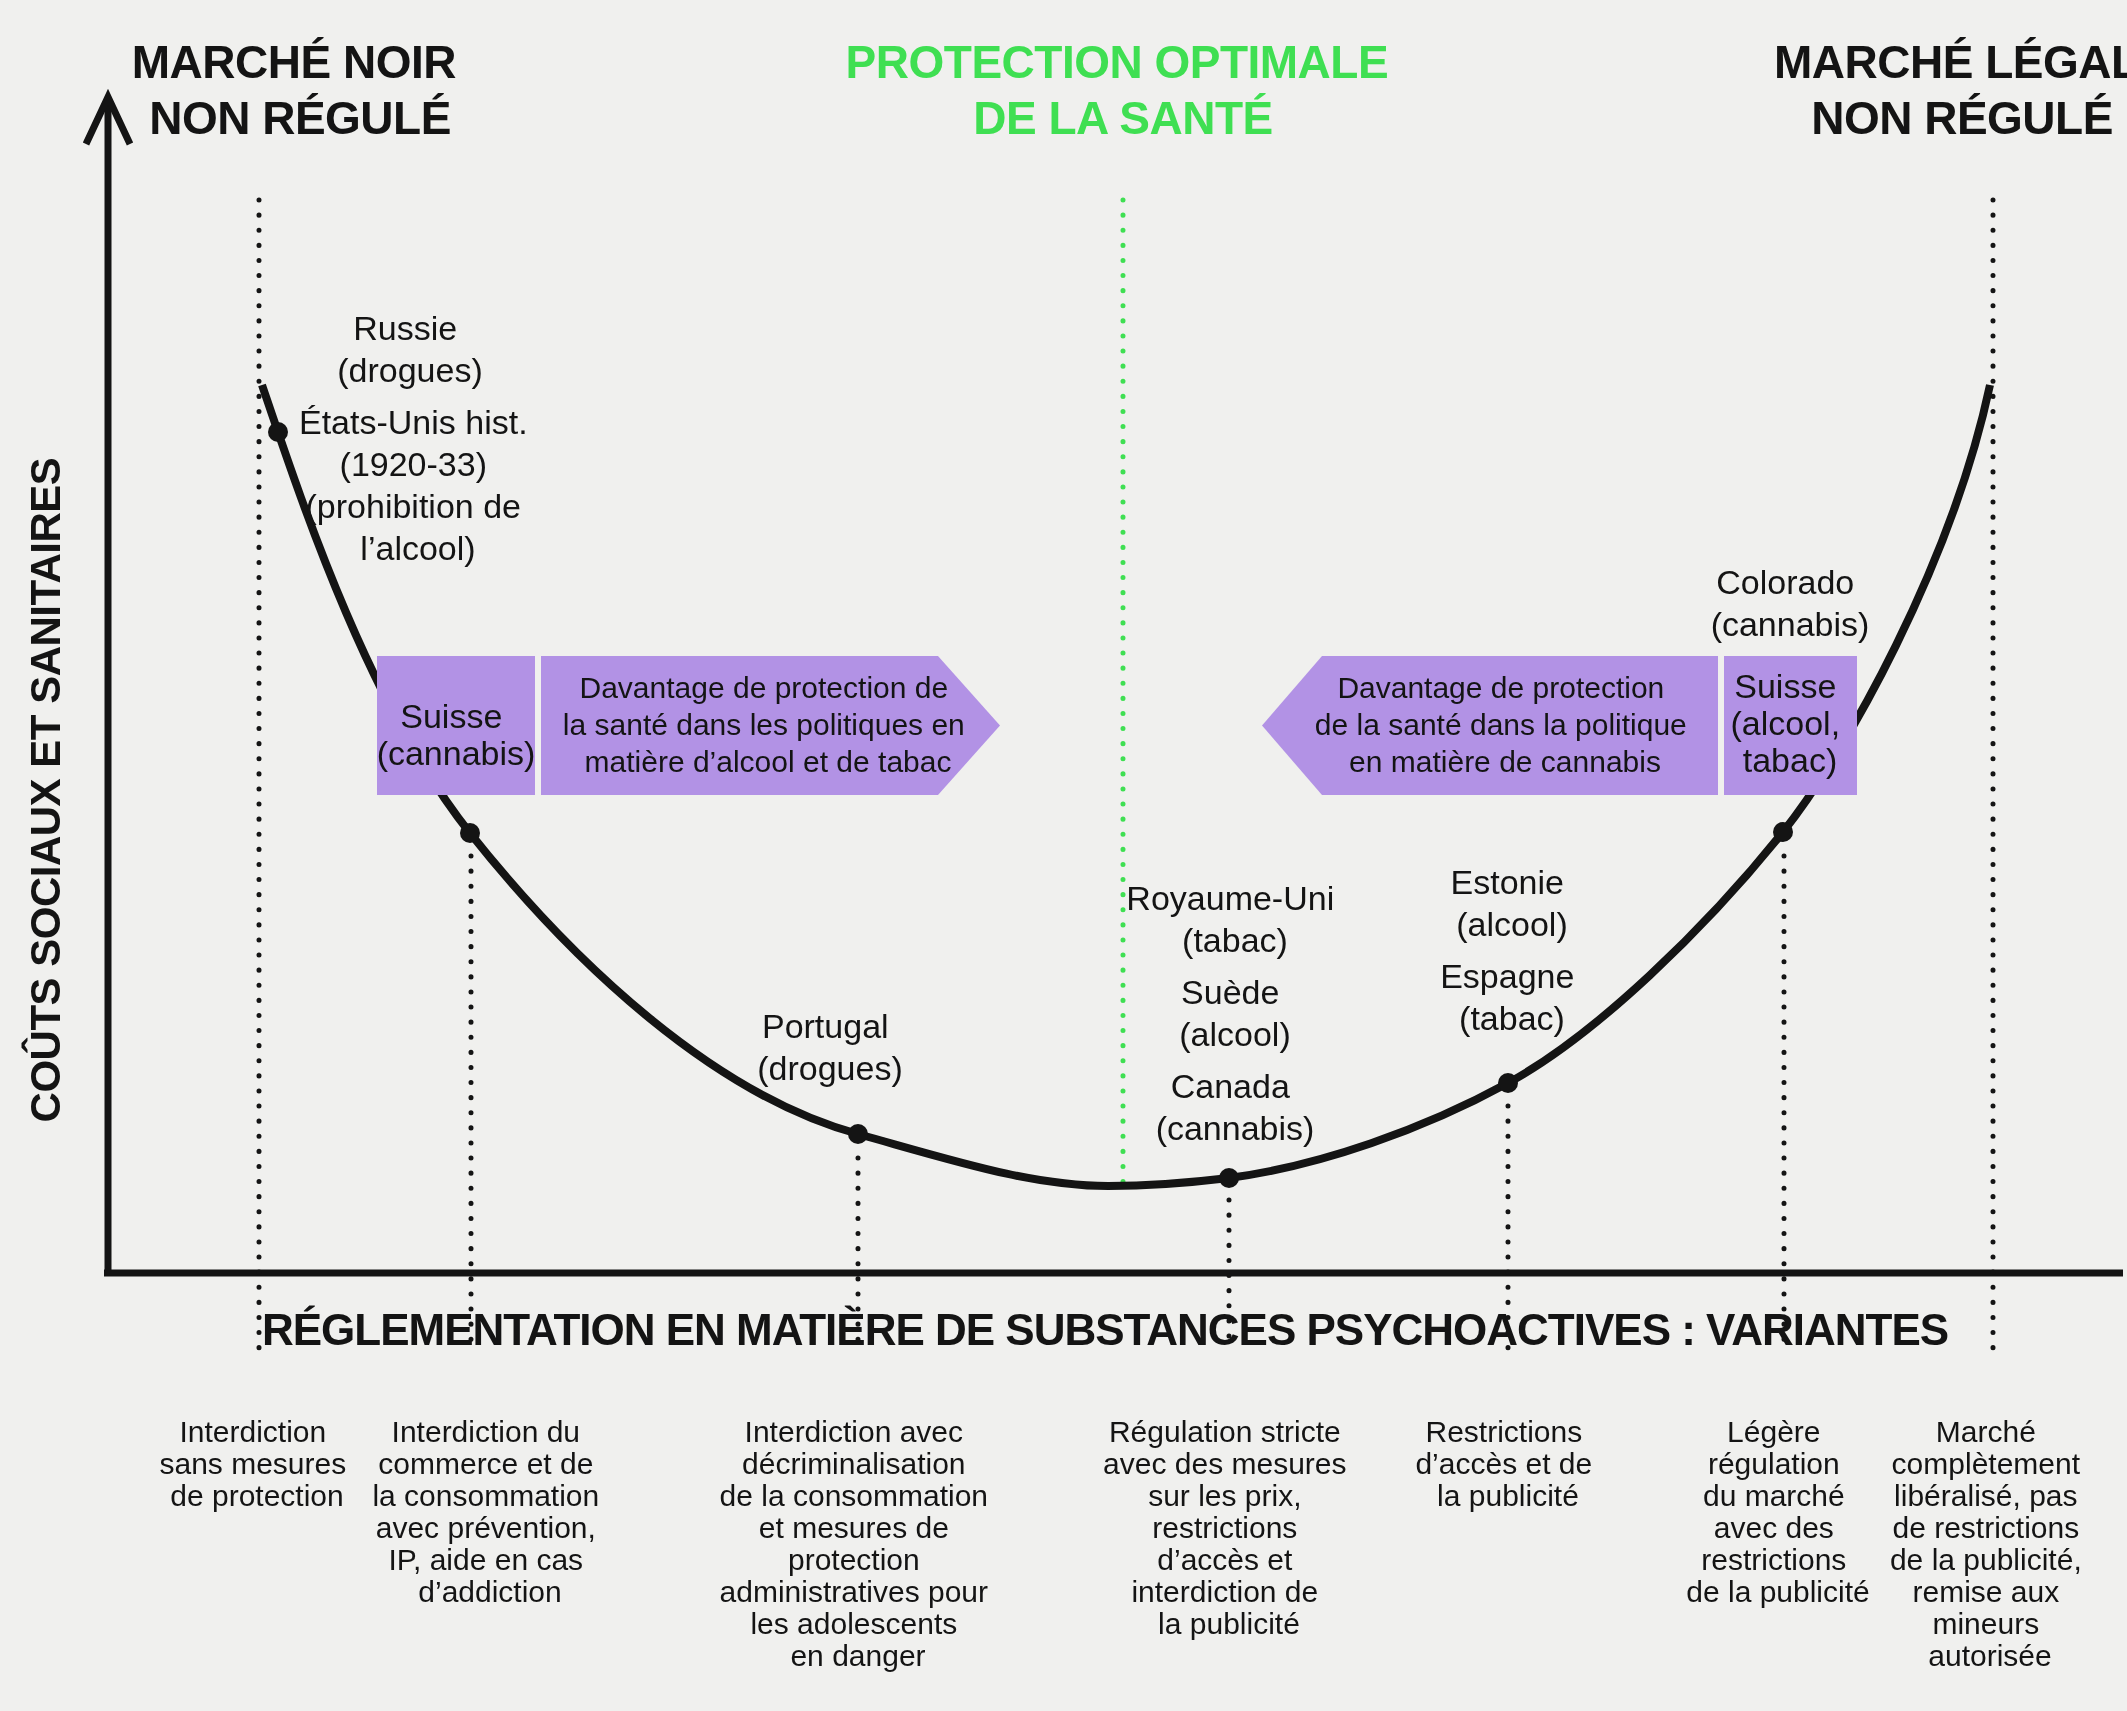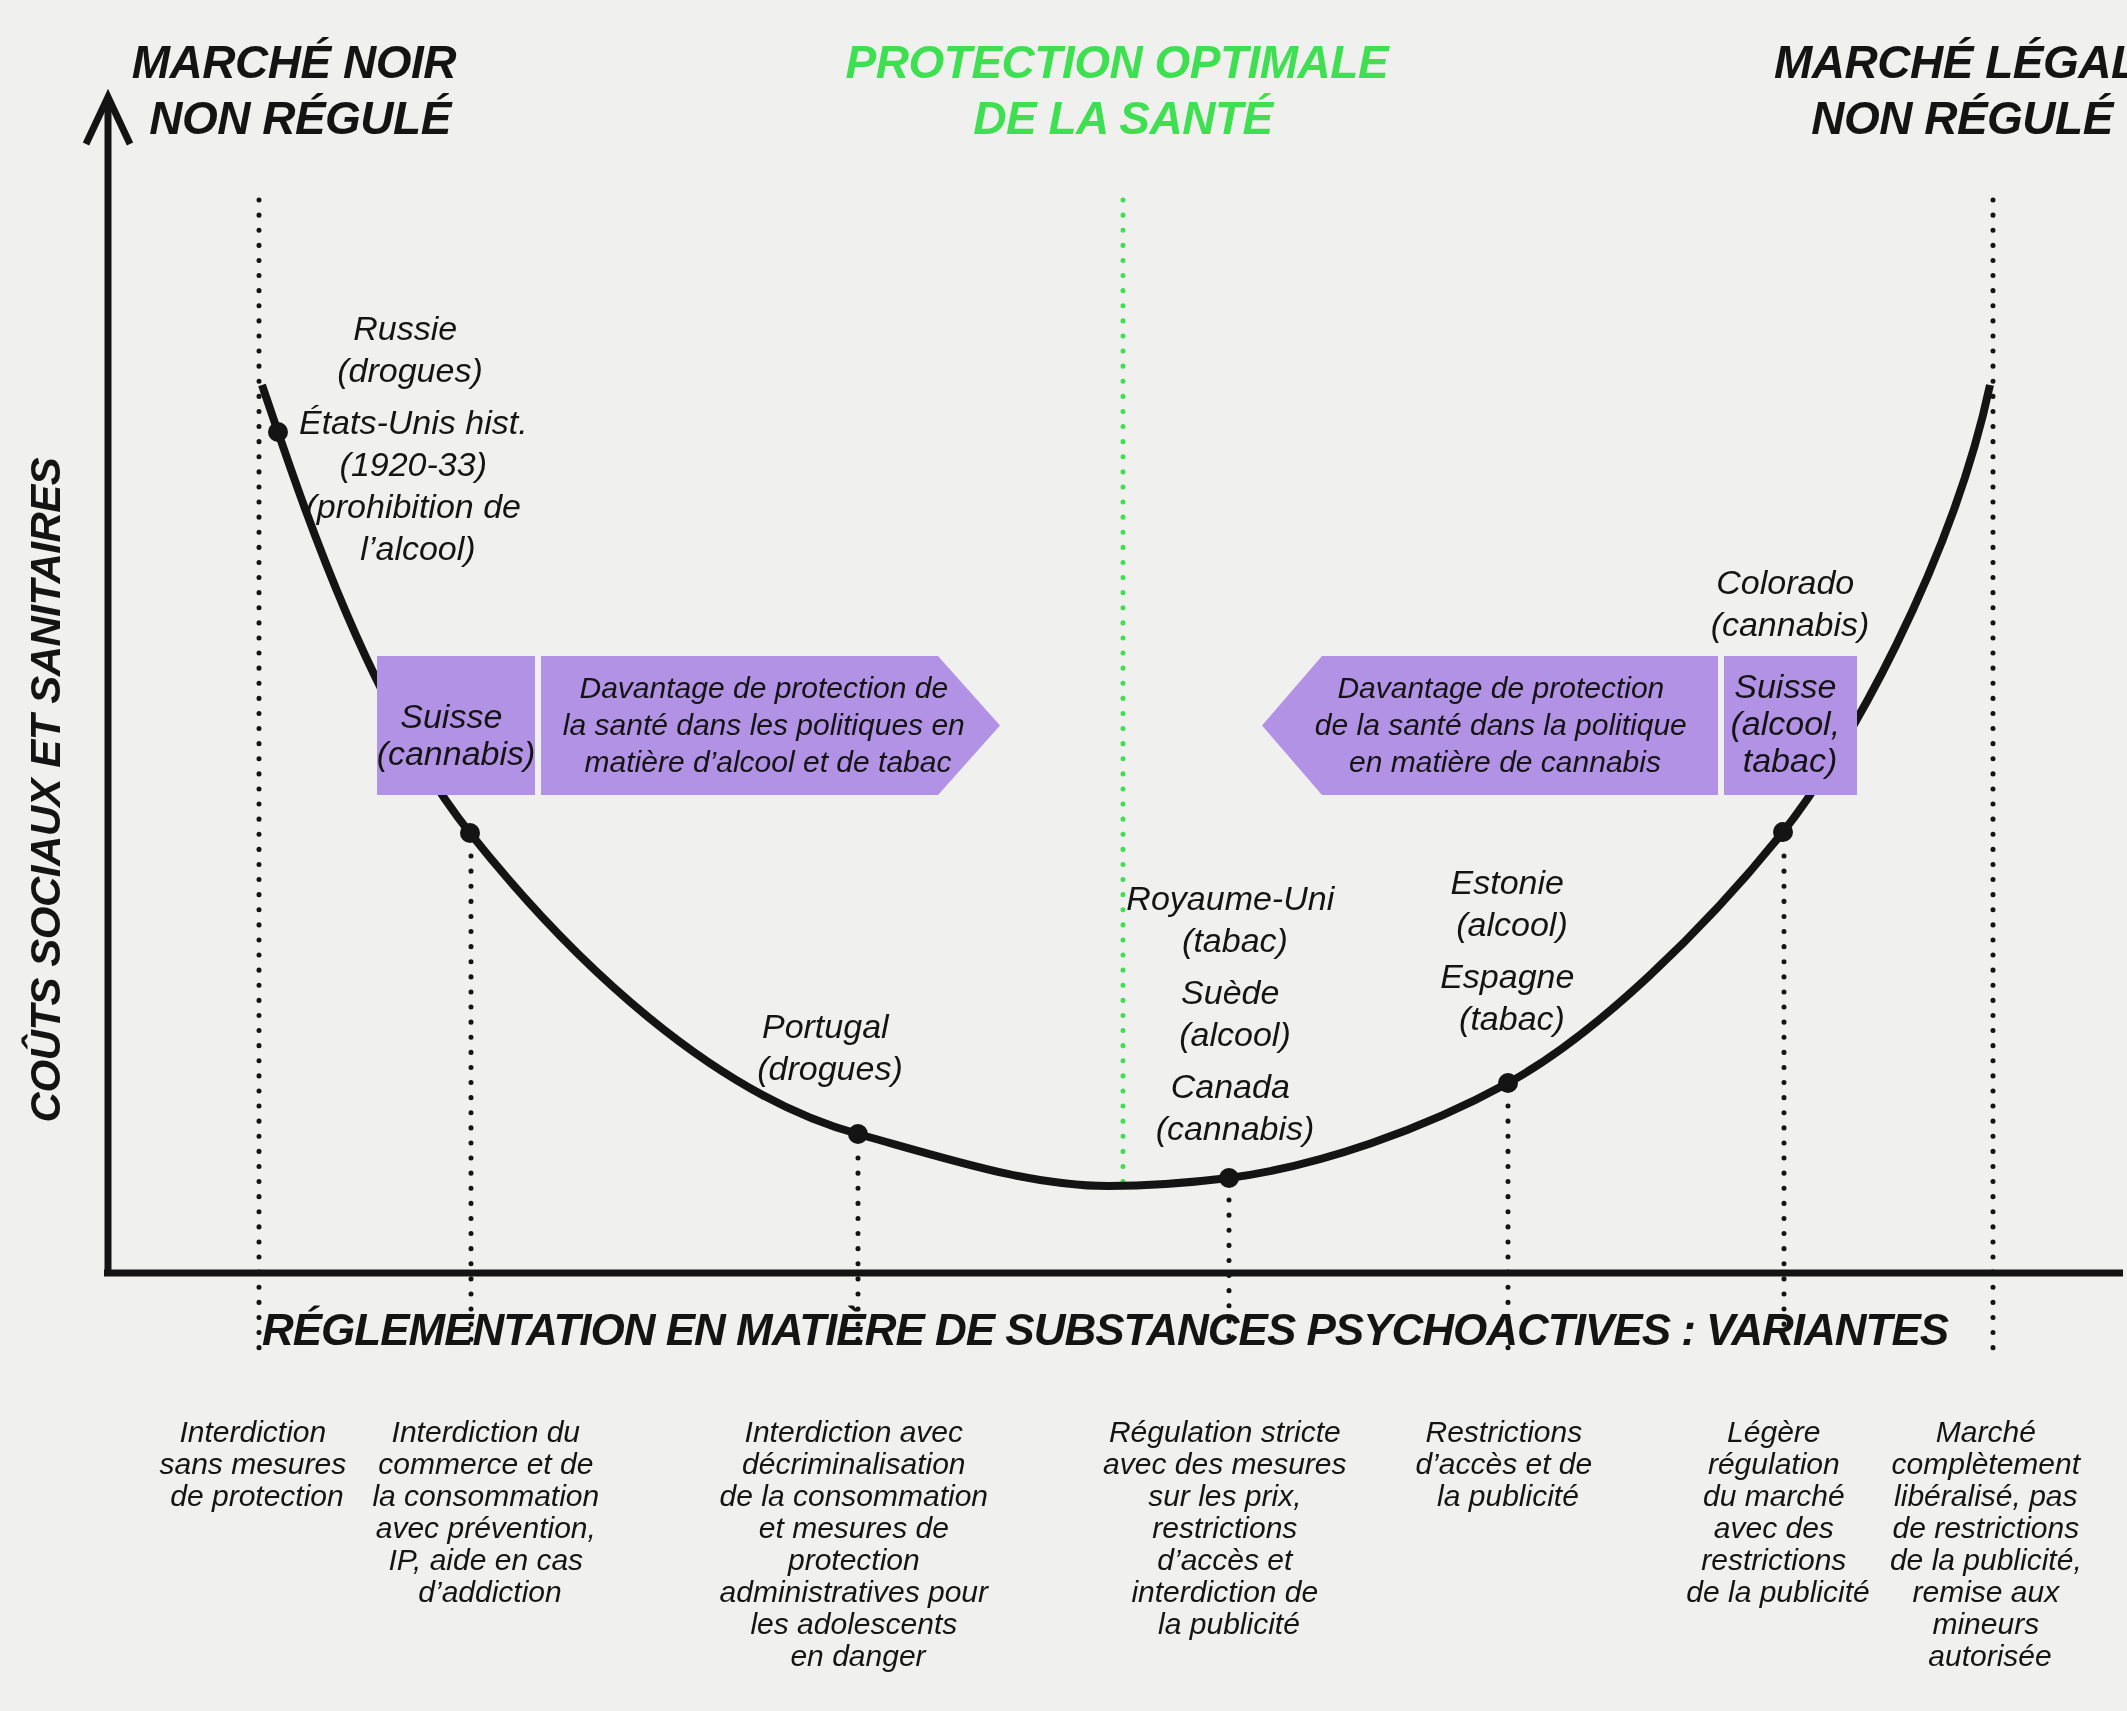--- a/index.html
+++ b/index.html
@@ -1,16 +1,16 @@
 <!DOCTYPE html>
 <html><head>
 <meta charset="utf-8">
 <style>
   html, body { margin: 0; padding: 0; background: #f0f0ee; }
-  .fig-wrap { width: 100%; max-width: 2127px; margin: 0 auto; font-style: italic; }
+  .fig-wrap { width: 100%; max-width: 2127px; margin: 0 auto; }
   svg { display: block; width: 100%; height: auto; }
   text {
     font-family: "Liberation Sans", "DejaVu Sans", sans-serif;
     fill: #141414;
   }
   .big-title { font-size: 46px; font-weight: 700; letter-spacing: -0.5px; }
   .axis-title { font-size: 44px; font-weight: 700; letter-spacing: -1px; }
   .y-title { font-size: 42px; font-weight: 700; letter-spacing: -0.5px; }
   .pt-label { font-size: 34px; font-weight: 400; }
   .arrow-label { font-size: 30px; font-weight: 400; }

